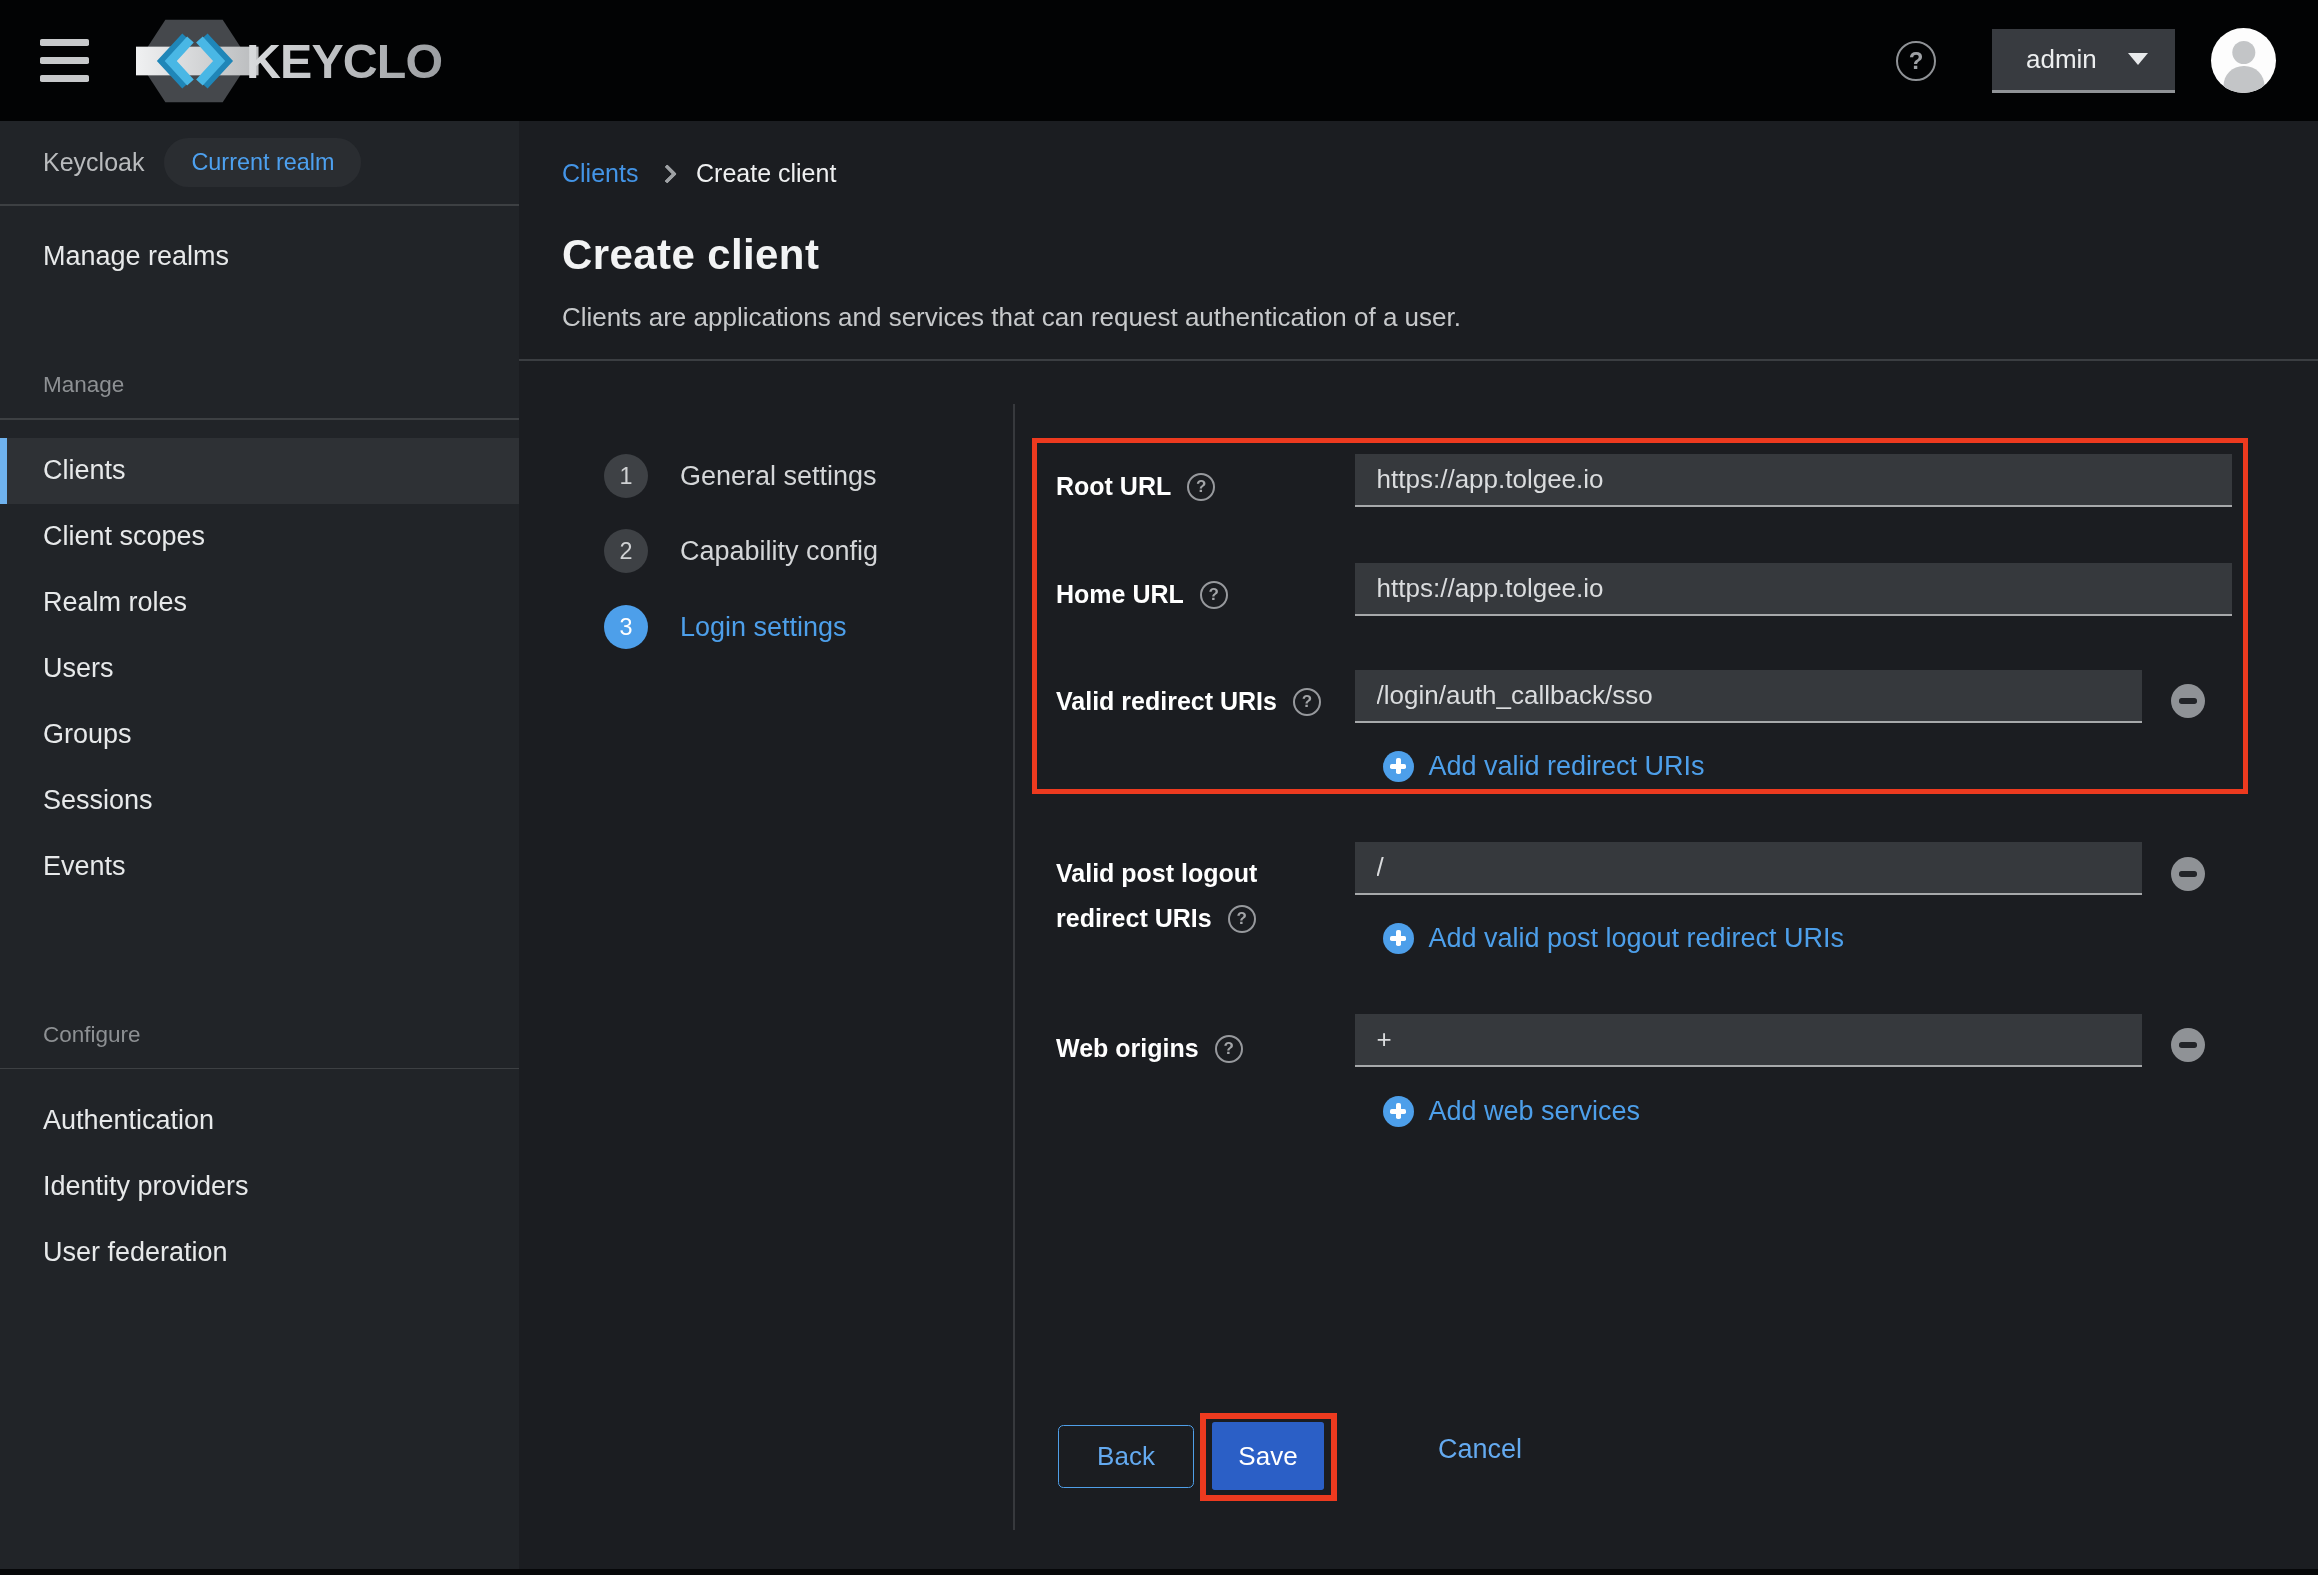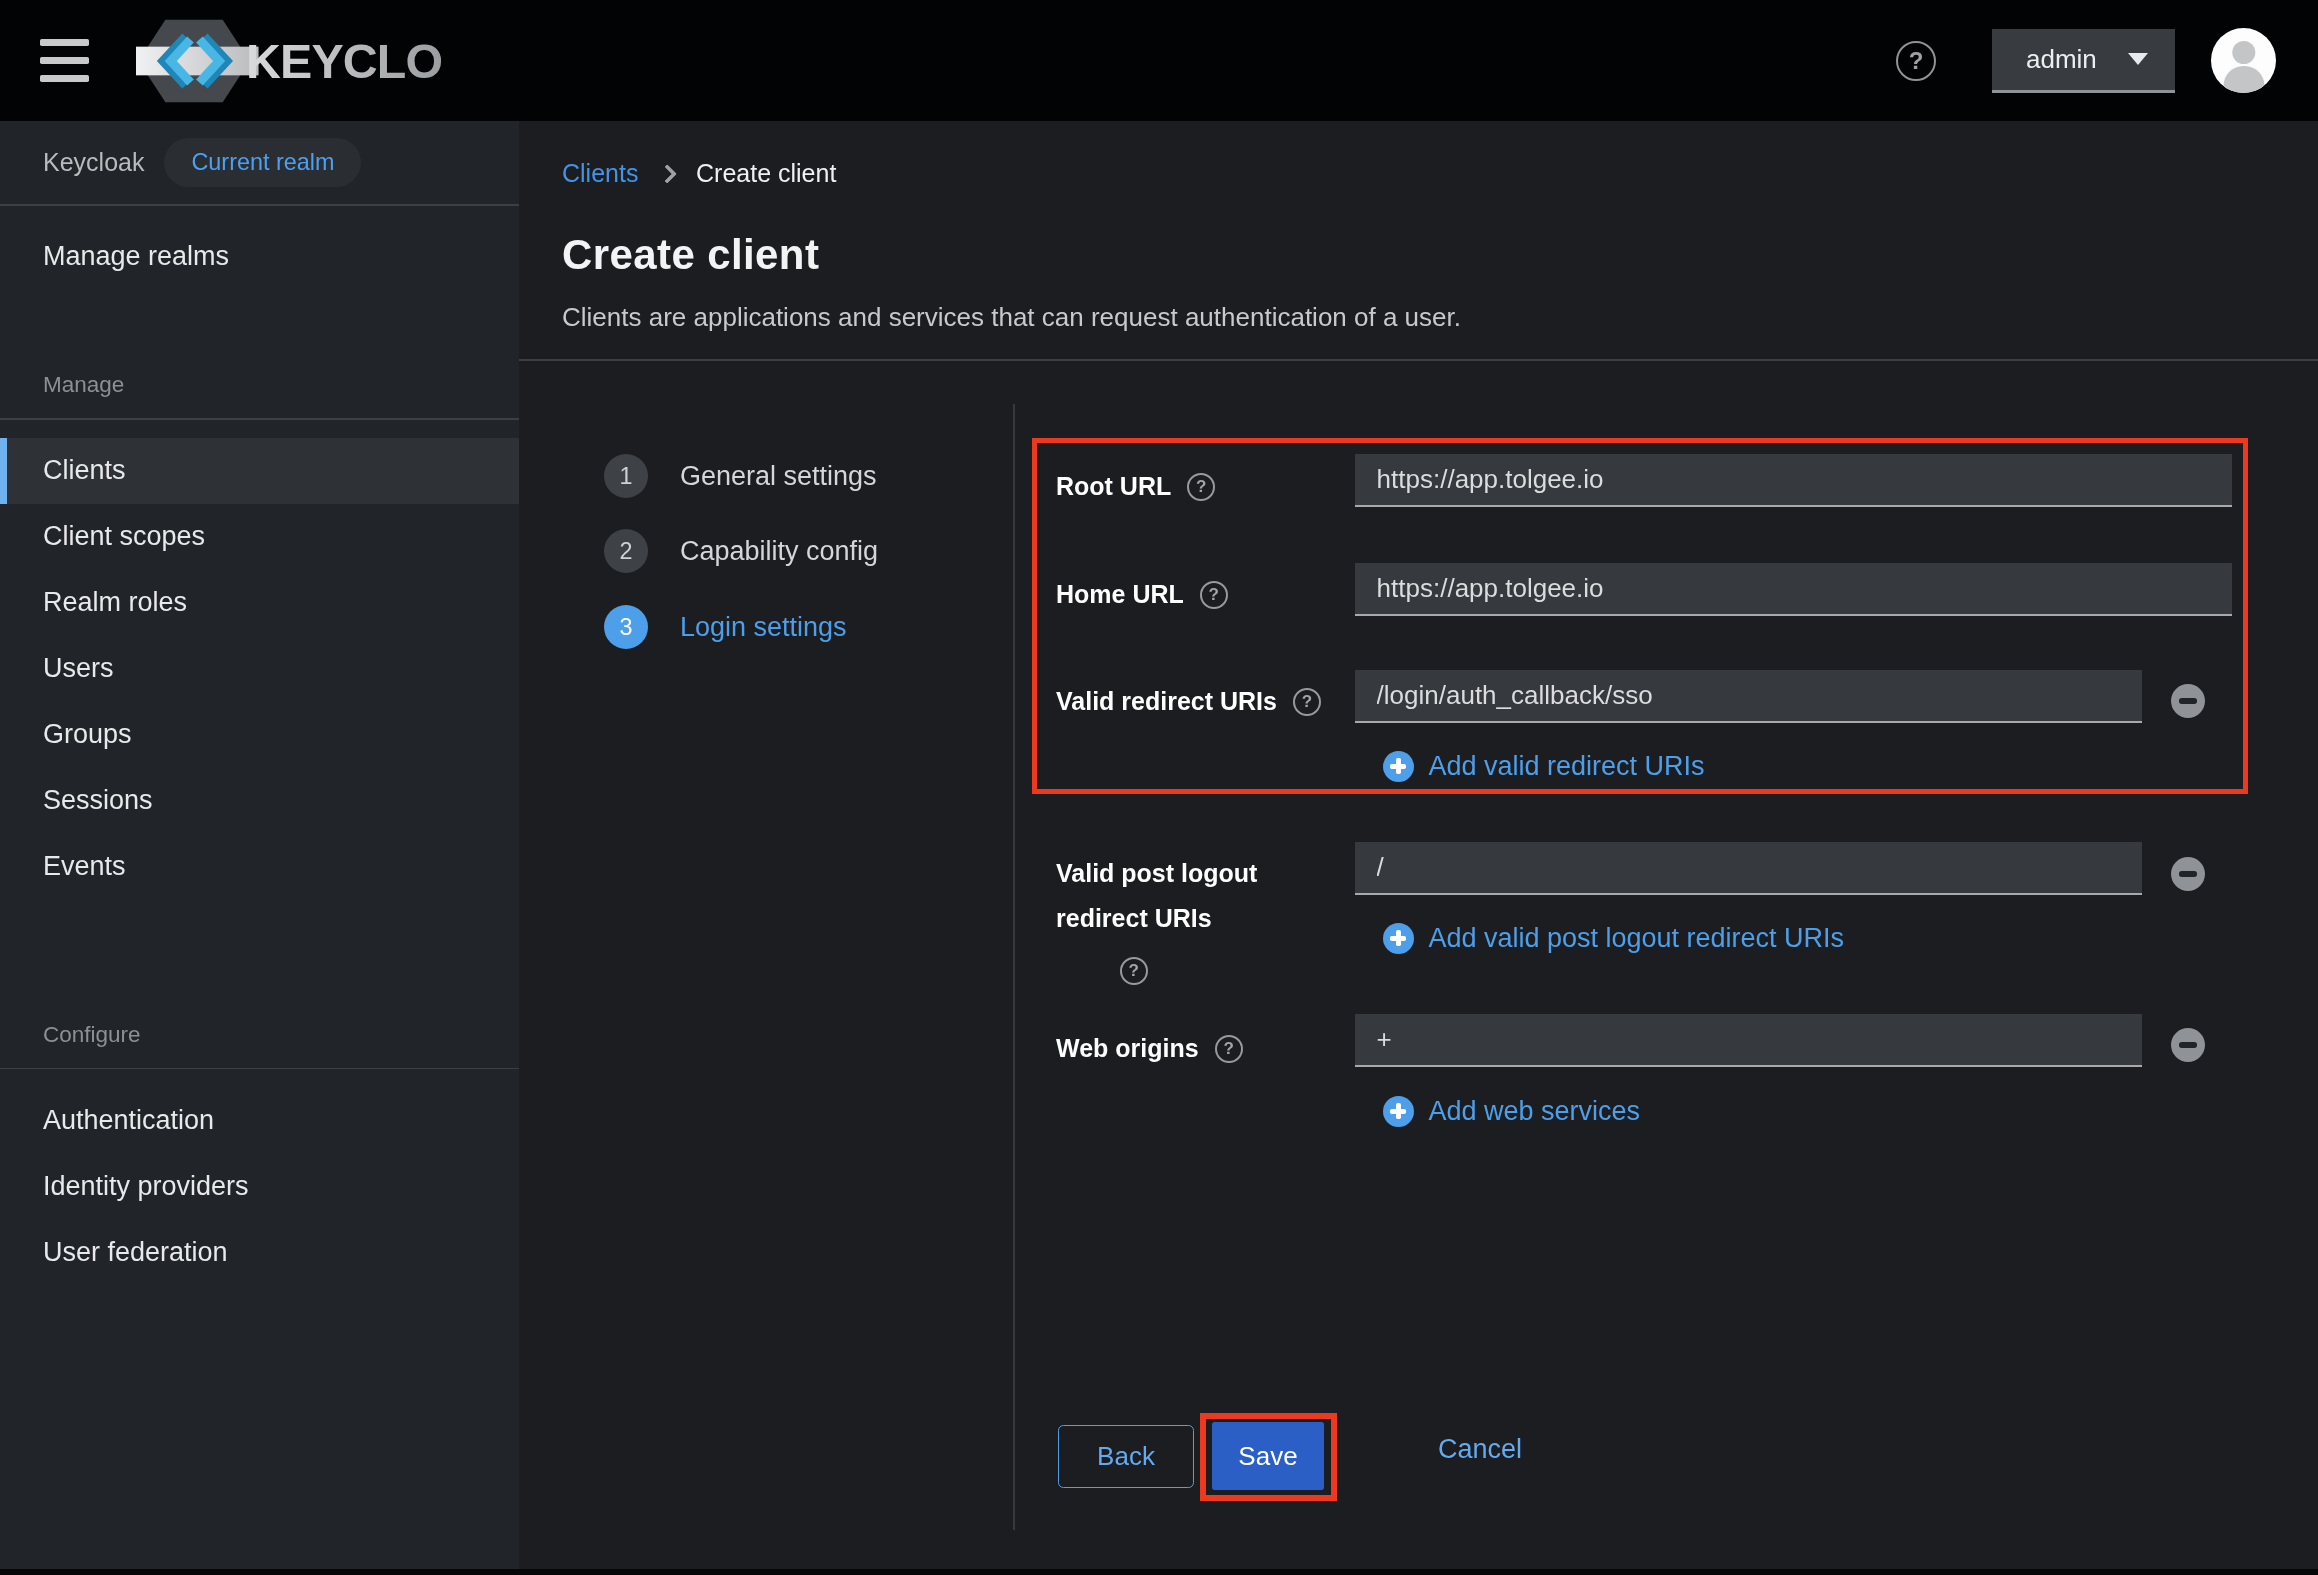--- a/index.html
+++ b/index.html
@@ -263,21 +263,21 @@
     <input class="text-input" style="left: 836px; top: 549px; width: 787px;" value="/login/auth_callback/sso">
     <button class="minus-btn" style="left:1652px; top:563px;"></button>
     <div class="add-link" style="left:864px; top:630px;">
       <span class="plus-circle"></span>
       <span class="add-label">Add valid redirect URIs</span>
     </div>
 
     <div class="form-label-row" style="left:537px; top:731px;justify-content:center;">
       <span class="form-label">Valid post logout</span>
     </div>
-    <div class="form-label-row" style="left:537px; top:776px;flex-direction:column;">
+    <div class="form-label-row" style="left:537px; top:776px;">
       <span class="form-label">redirect URIs</span>
       <span class="q-icon">?</span>
     </div>
     <input class="text-input" style="left: 836px; top: 721px; width: 787px;" value="/">
     <button class="minus-btn" style="left:1652px; top:736px;"></button>
     <div class="add-link" style="left:864px; top:802px;text-align:right;">
       <span class="plus-circle"></span>
       <span class="add-label">Add valid post logout redirect URIs</span>
     </div>
 

